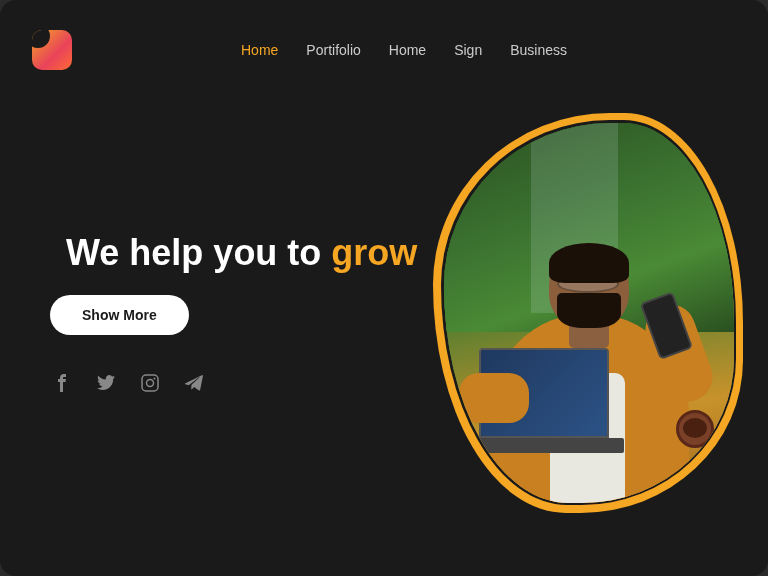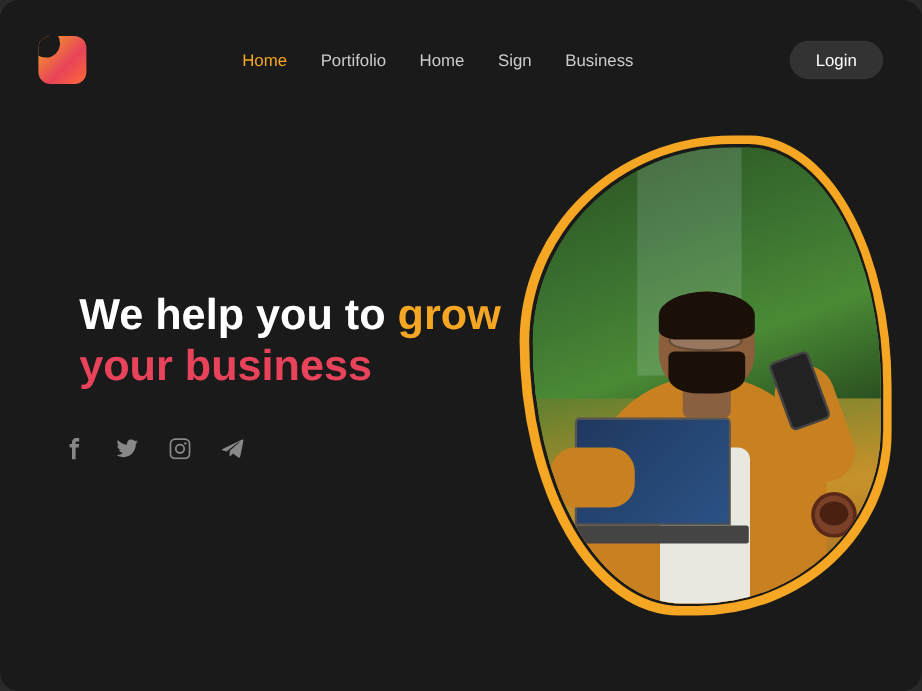--- a/index.html
+++ b/index.html
@@ -251,34 +251,33 @@
 
     <div class="nav-links">
       <a class="nav-link active">Home</a>
       <a class="nav-link">Portifolio</a>
       <a class="nav-link">Home</a>
       <a class="nav-link">Sign</a>
       <a class="nav-link">Business</a>
     </div>
 
     <div class="nav-actions">
-      <button class="btn-login">Login</button>
     </div>
   </nav>
 
   <section class="hero">
 
     <div class="hero-content">
 
       <h1 class="hero-title">
         <span>We help you to </span><span class="highlight">grow</span><br>
-        <span class="highlight-red">your business</span>
       </h1>
 
 
+      <button class="btn-show-more">Show More</button>
 
       <div class="social-icons">
         <span class="social-icon">
           <svg width="10" height="18" viewBox="0 0 10 18" fill="none">
             <path d="M7 3H9V0H6.5C4.567 0 3 1.567 3 3.5V5H1V8H3V18H6V8H8.5L9 5H6V3.5C6 3.224 6.224 3 6.5 3H7Z" fill="#888"></path>
           </svg>
         </span>
         <span class="social-icon">
           <svg width="18" height="16" viewBox="0 0 18 16" fill="none">
             <path d="M18 2.1c-.66.3-1.37.5-2.12.59.76-.46 1.35-1.18 1.62-2.05-.71.42-1.5.73-2.34.9A3.68 3.68 0 0012.5 0C10.46 0 8.8 1.66 8.8 3.7c0 .29.03.57.1.84C5.82 4.38 3.09 2.9 1.26.67a3.67 3.67 0 00-.5 1.86c0 1.28.65 2.41 1.64 3.07-.6-.02-1.17-.18-1.67-.46v.05c0 1.79 1.27 3.28 2.96 3.62a3.7 3.7 0 01-1.66.06c.47 1.47 1.84 2.54 3.46 2.57A7.4 7.4 0 010 13.18 10.44 10.44 0 005.66 15c6.8 0 10.51-5.63 10.51-10.51 0-.16 0-.32-.01-.48A7.5 7.5 0 0018 2.1z" fill="#888"></path>

